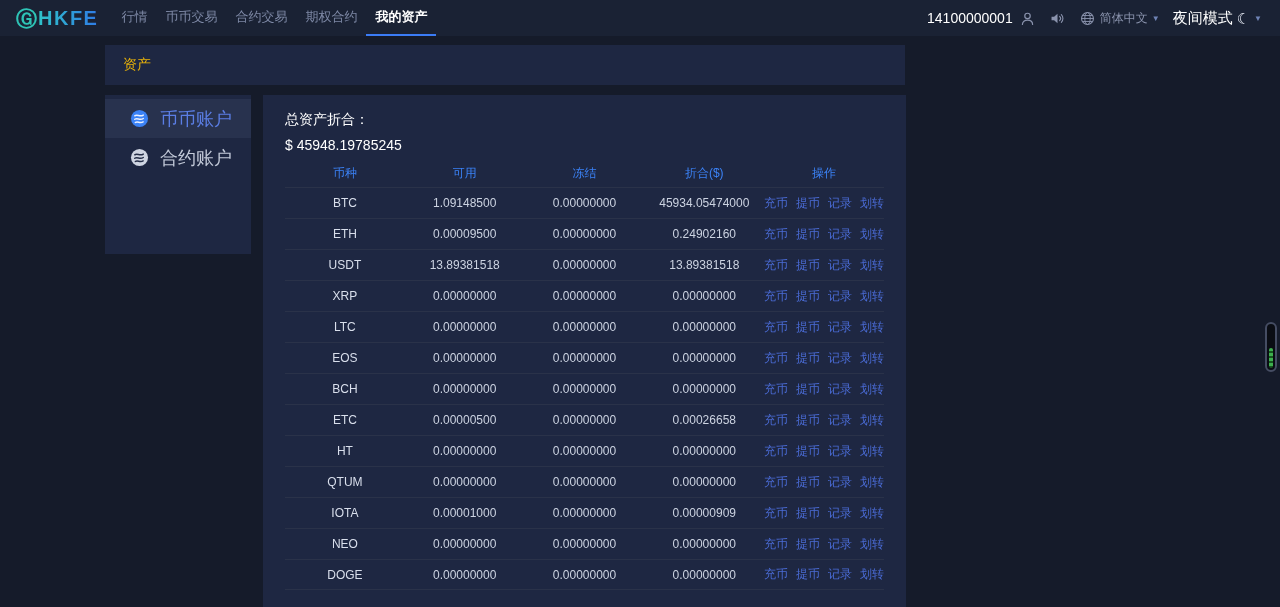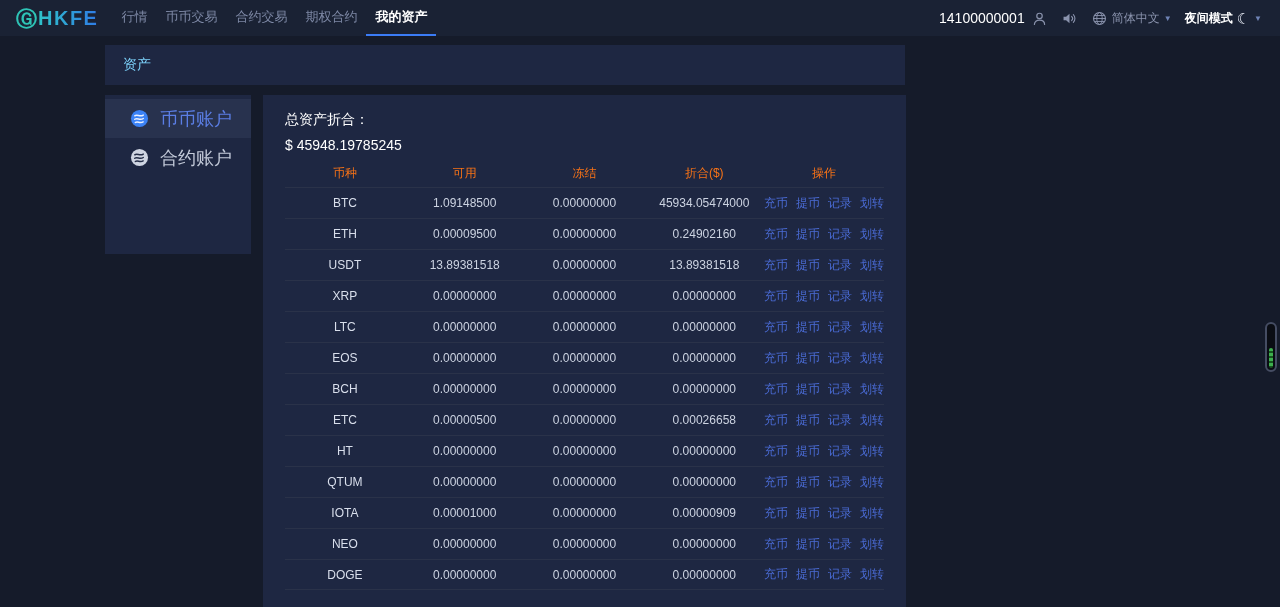--- a/index.html
+++ b/index.html
@@ -29,27 +29,27 @@
     height:36px; cursor:pointer; white-space:nowrap;
   }
   .nav-item.active { color:#ffffff; font-weight:bold; border-bottom:2px solid #3b7cf6; }
   .topbar-right { margin-left:auto; display:flex; align-items:center; gap:13px; color:#8a93ad; }
   .user-box { display:flex; align-items:center; gap:6px; cursor:pointer; }
   .user-id { color:#ffffff; font-size:14px; }
   .tb-icon { width:17px; height:17px; display:inline-block; }
   .tb-icon svg { width:100%; height:100%; display:block; }
   .selector { display:flex; align-items:center; gap:4px; font-size:12px; cursor:pointer; }
   .caret { font-size:8px; color:#6f83b5; }
-  .theme-label { color:#ffffff; font-weight:bold; font-size:12px; }
+  .theme-label { color:#ffffff; font-weight:normal; font-size:15px; }
   .moon { color:#e8ecf5; font-size:15px; line-height:1; }
   
   .page-header {
     margin:9px 0 0 105px; width:800px; height:40px;
     background:#1e2742; display:flex; align-items:center;
-    padding-left:18px; color:#7dd3fc; font-size:14px;
+    padding-left:18px; color:#eab308; font-size:14px;
   }
   
   .content { display:flex; margin:10px 0 0 105px; align-items:flex-start; }
   .sidebar { width:146px; background:#1e2742; padding:4px 0 77px 0; }
   .side-item {
     height:39px; display:flex; align-items:center; gap:11px;
     padding-left:25px; font-size:18px; color:#c3cad9; cursor:pointer;
   }
   .side-item.active { background:#28324e; color:#5b7ee5; }
   .side-icon { width:19px; height:19px; flex:0 0 19px; }
@@ -57,21 +57,21 @@
   .side-icon .icon-circle { fill:#cfd5e2; }
   .side-item.active .side-icon .icon-circle { fill:#3b82f6; }
   .side-icon .icon-stroke { stroke:#242d47; fill:none; stroke-width:1.5; stroke-linecap:round; }
   .side-item.active .side-icon .icon-stroke { stroke:#eaf0ff; }
   
   .main-panel {
     width:643px; min-height:512px; background:#1e2742;
     padding:10px 22px 20px 22px; margin-left:12px;
   }
   .total-line { color:#ffffff; font-size:14px; margin:6px 0 6px 0; display:flex; gap:8px; align-items:baseline;flex-direction:column; }
-  .thead { display:flex; height:28px; align-items:center; color:#f97316; font-size:12px; }
+  .thead { display:flex; height:28px; align-items:center; color:#3b82f6; font-size:12px; }
   .col { flex:1 1 20%; text-align:center; overflow:hidden; white-space:nowrap; }
   .trow {
     display:flex; height:31px; align-items:center;
     border-top:1px solid #2a3249; font-size:12px; color:#ccd3e1;
   }
   .trow:last-child { border-bottom:1px solid #2a3249; }
   .coin-cell { color:#d9dfec; }
   .actions-cell { display:flex; justify-content:center; gap:8px; }
   .action-link { color:#4a6bd5; cursor:pointer; text-decoration:none; font-size:12px; white-space:nowrap; }
   

